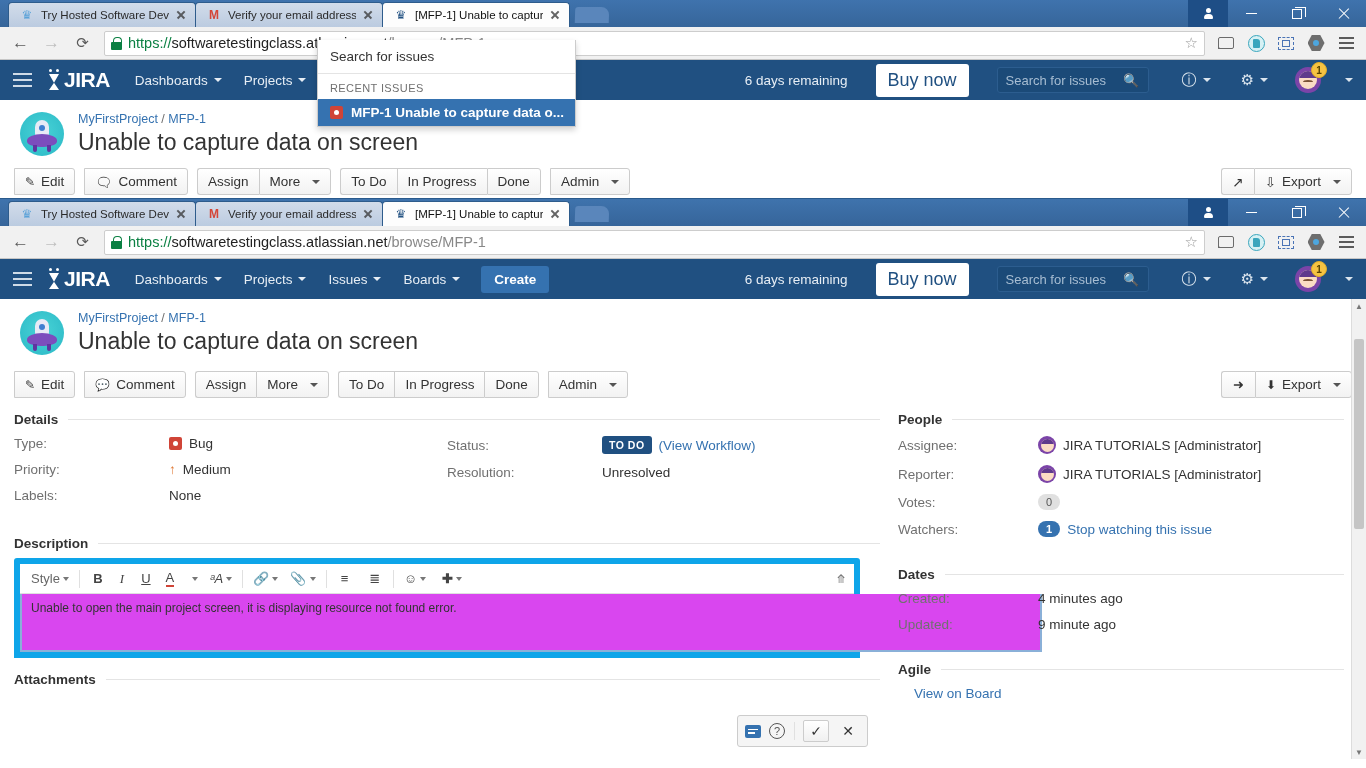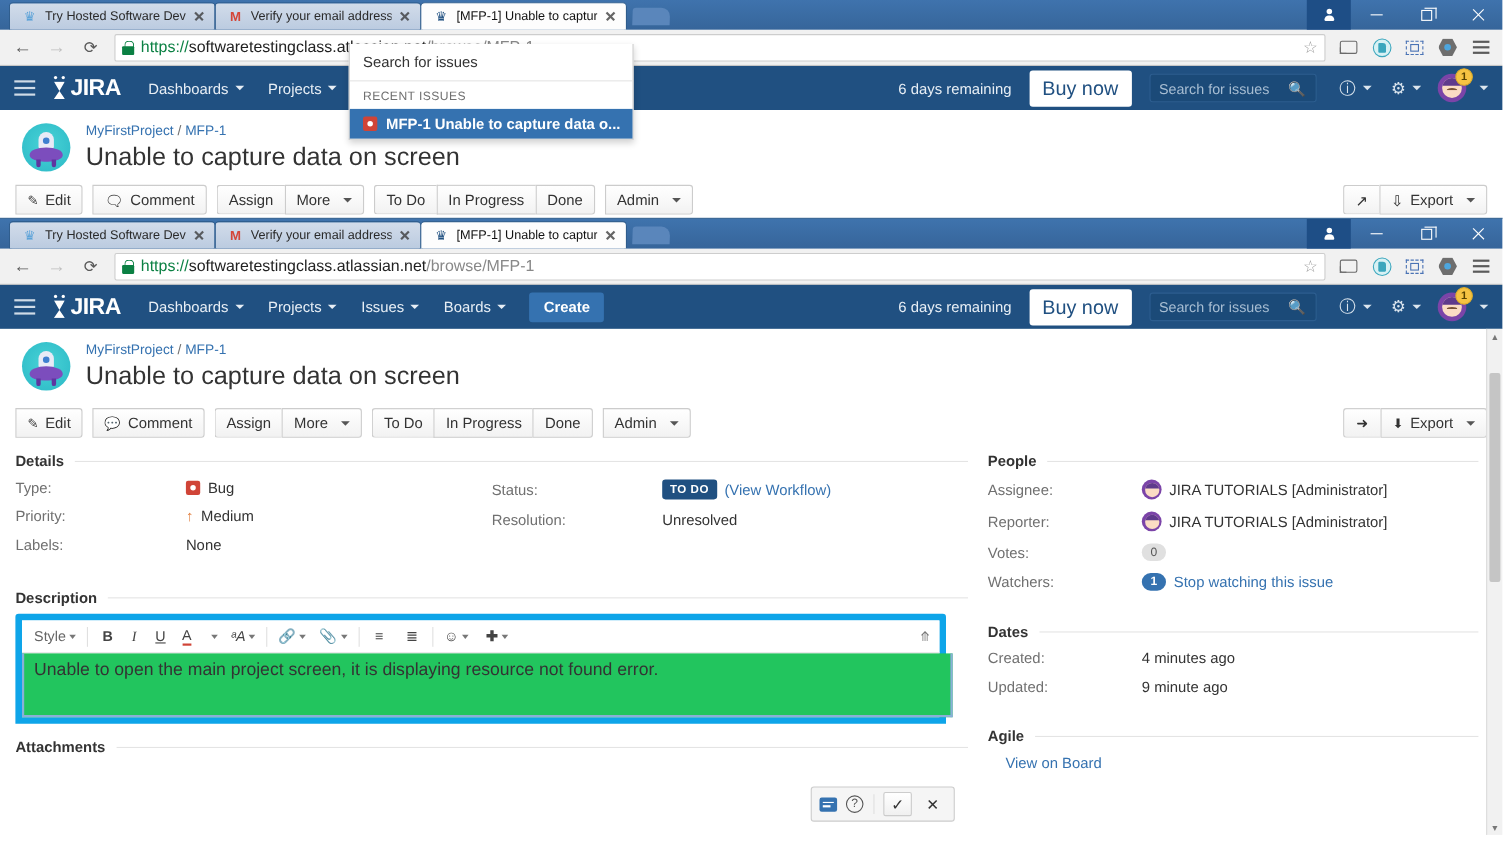--- a/index.html
+++ b/index.html
@@ -256,21 +256,21 @@
     color:#fff;
     font-weight: bold;
     font-size: 13.5px;
     padding: 6px 13px;
     border-radius: 3px;
   }
   .nav-right {
     margin-left:auto;
     display:flex; align-items:center;
     padding-right: 6px;
-    gap: 4px;
+    gap: 16px;
   }
   .days-remaining { font-size:13.5px; color:#e7eef5; margin-right:12px; white-space:nowrap;}
   .buy-now {
     background:#fff; color:#205081; font-size:18px;
     padding:6px 12px; border-radius:3px; margin-right:12px; white-space:nowrap;
   }
   .nav-search {
     width: 152px; height: 26px;
     background: #1b4a78;
     border: 1px solid #2c5d8f;
@@ -458,26 +458,26 @@
   .ed-caret {
     display:inline-block; margin-left:3px;
     border-left:3.5px solid transparent;border-right:3.5px solid transparent;
     border-top:4px solid #777;
   }
   .underline-A { border-bottom: 2.5px solid #d04437; line-height:1; padding-bottom:1px;}
   .ed-collapse { margin-left:auto; color:#777; font-size:12px;}
   .ed-area {
     border: 2px solid #8ab0d8;
     border-top: none;
-    background:#22c55e;
+    background:#d946ef;
     height: 58px;
     padding: 7px 9px;
-    font-size: 16px;
+    font-size: 12px;
     color:#333;
-    width: 846px;
+    width: 1022px;
   }
   .ed-actions {
     position:absolute;
     right: 498px;
     bottom: 12px;
     display:flex; align-items:center;
     background:#f5f5f5;
     border:1px solid #ccc;
     border-radius:3px;
     padding: 4px 6px;

